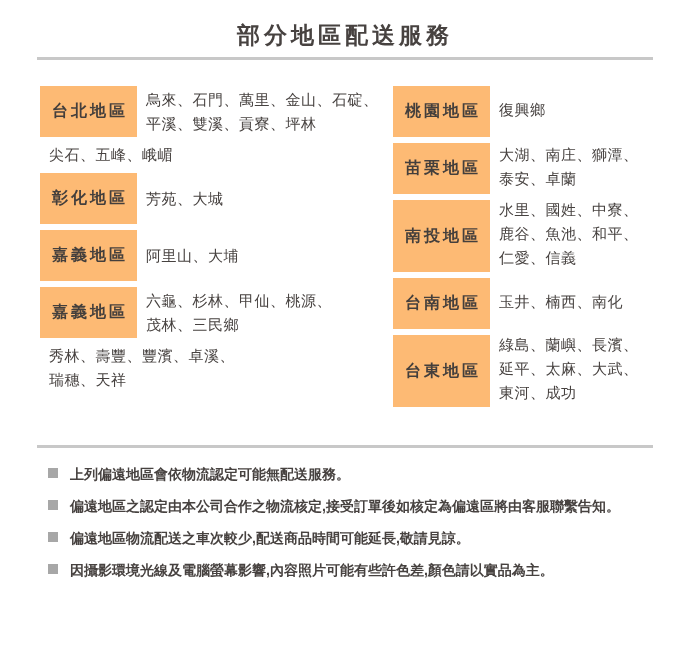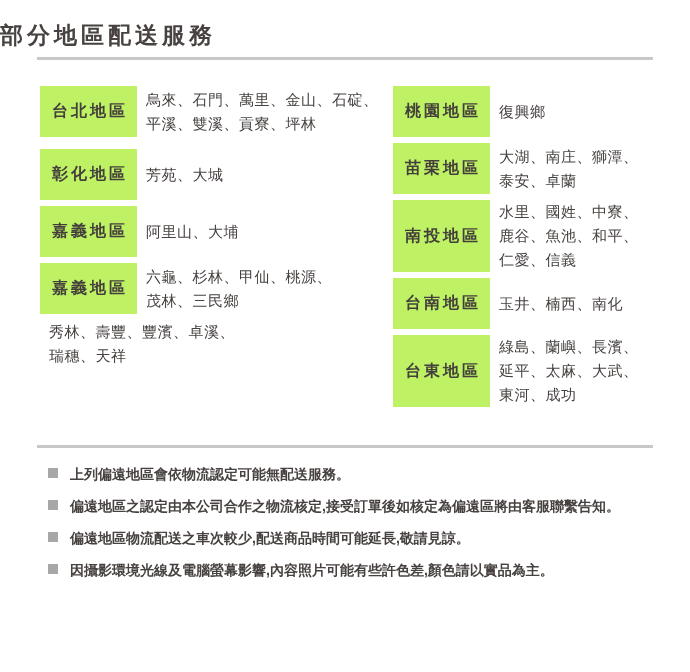--- a/index.html
+++ b/index.html
@@ -11,50 +11,51 @@
   }
   .page {
     width: 690px;
     height: 672px;
     overflow: hidden;
     background: #ffffff;
     box-sizing: border-box;
   }
   .page-title {
     padding-top: 22px;
+    text-align: center;
     font-size: 23px;
     line-height: 27px;
     font-weight: bold;
     letter-spacing: 4px;
     color: #474240;
   }
   .divider {
     height: 3px;
     background: #c8c8c8;
     margin: 0 37px;
   }
   .divider.top { margin-top: 8px; }
   .divider.bottom { margin-top: 32px; }
   .regions-columns {
     display: flex;
     padding: 0 40px;
     margin-top: 26px;
   }
   .col-left { width: 353px; flex-shrink: 0; }
-  .col-right { flex: 1; }
+  .col-right { flex: 1; font-family: Liberation Mono, monospace; }
   .region-row {
     display: flex;
     align-items: stretch;
     margin-bottom: 6px;
   }
   .region-label {
     width: 97px;
     min-height: 51px;
     flex-shrink: 0;
-    background: #bef264;
+    background: #fdba74;
     display: flex;
     align-items: center;
     justify-content: center;
     font-size: 16px;
     font-weight: bold;
     letter-spacing: 3px;
     text-indent: 3px;
     color: #443f3c;
   }
   .region-areas {
@@ -102,20 +103,21 @@
 
   <div class="regions-columns">
 
     <div class="col-left">
       <div class="region-row">
         <div class="region-label">台北地區</div>
         <div class="region-areas">烏來、石門、萬里、金山、石碇、
 平溪、雙溪、貢寮、坪林</div>
       </div>
       <div class="region-row">
+        <div class="region-areas">尖石、五峰、峨嵋</div>
       </div>
       <div class="region-row">
         <div class="region-label">彰化地區</div>
         <div class="region-areas">芳苑、大城</div>
       </div>
       <div class="region-row">
         <div class="region-label">嘉義地區</div>
         <div class="region-areas">阿里山、大埔</div>
       </div>
       <div class="region-row">

